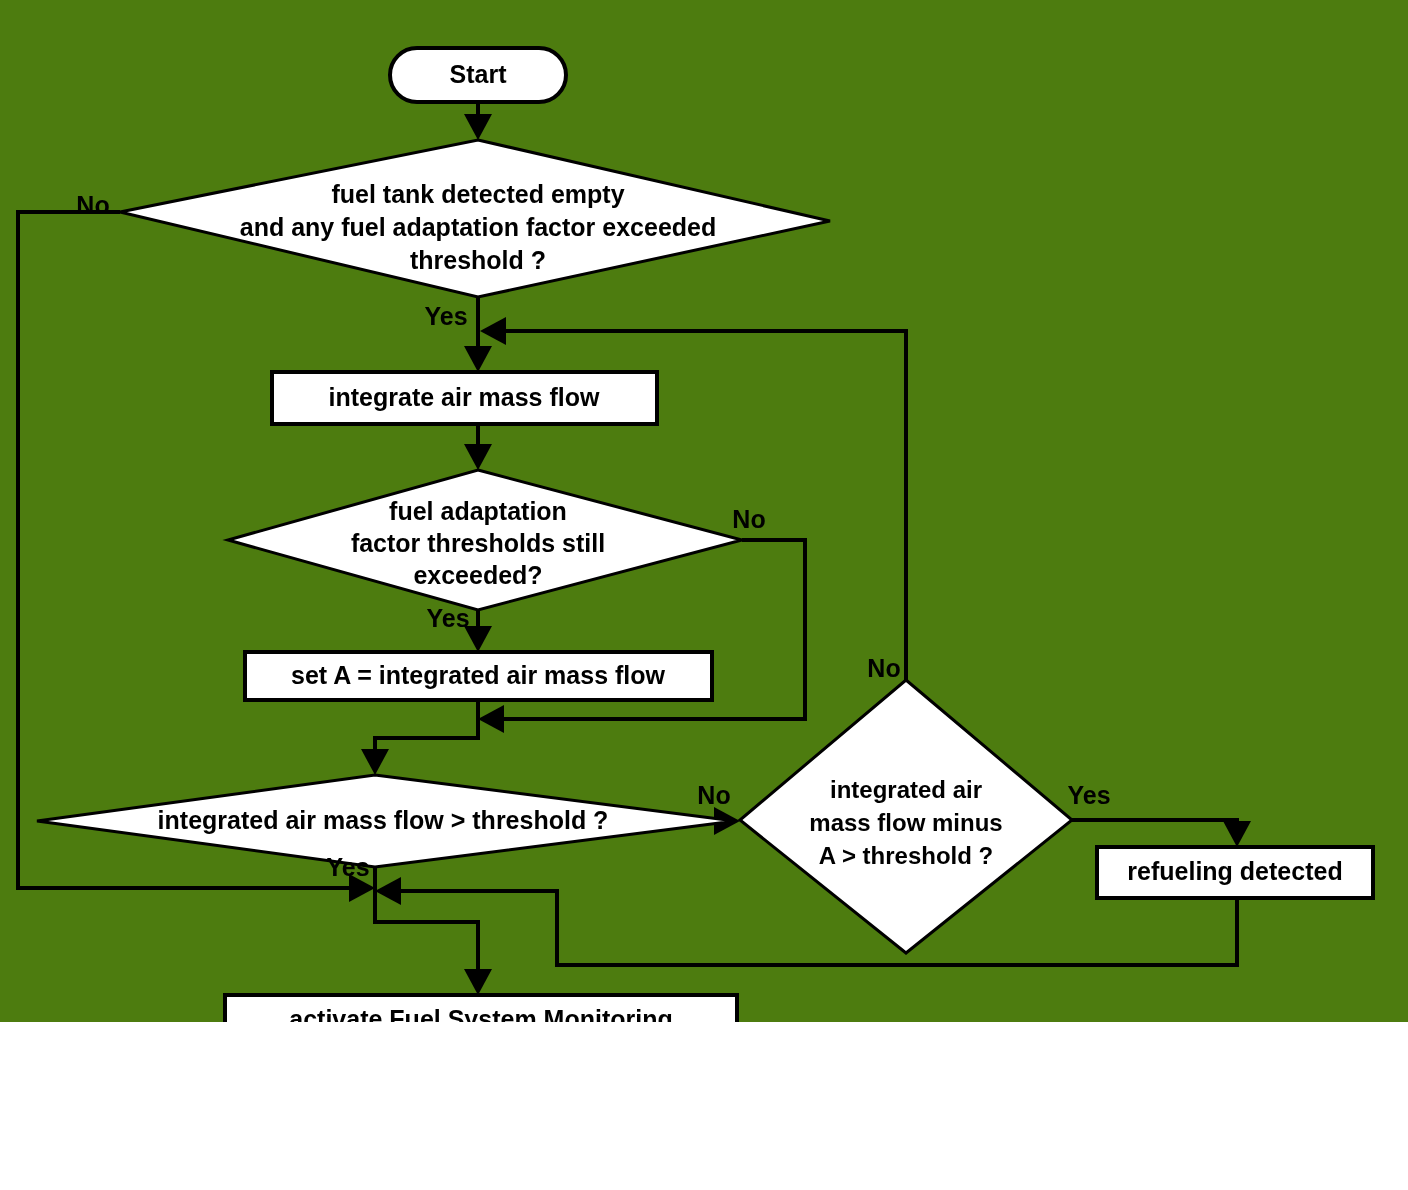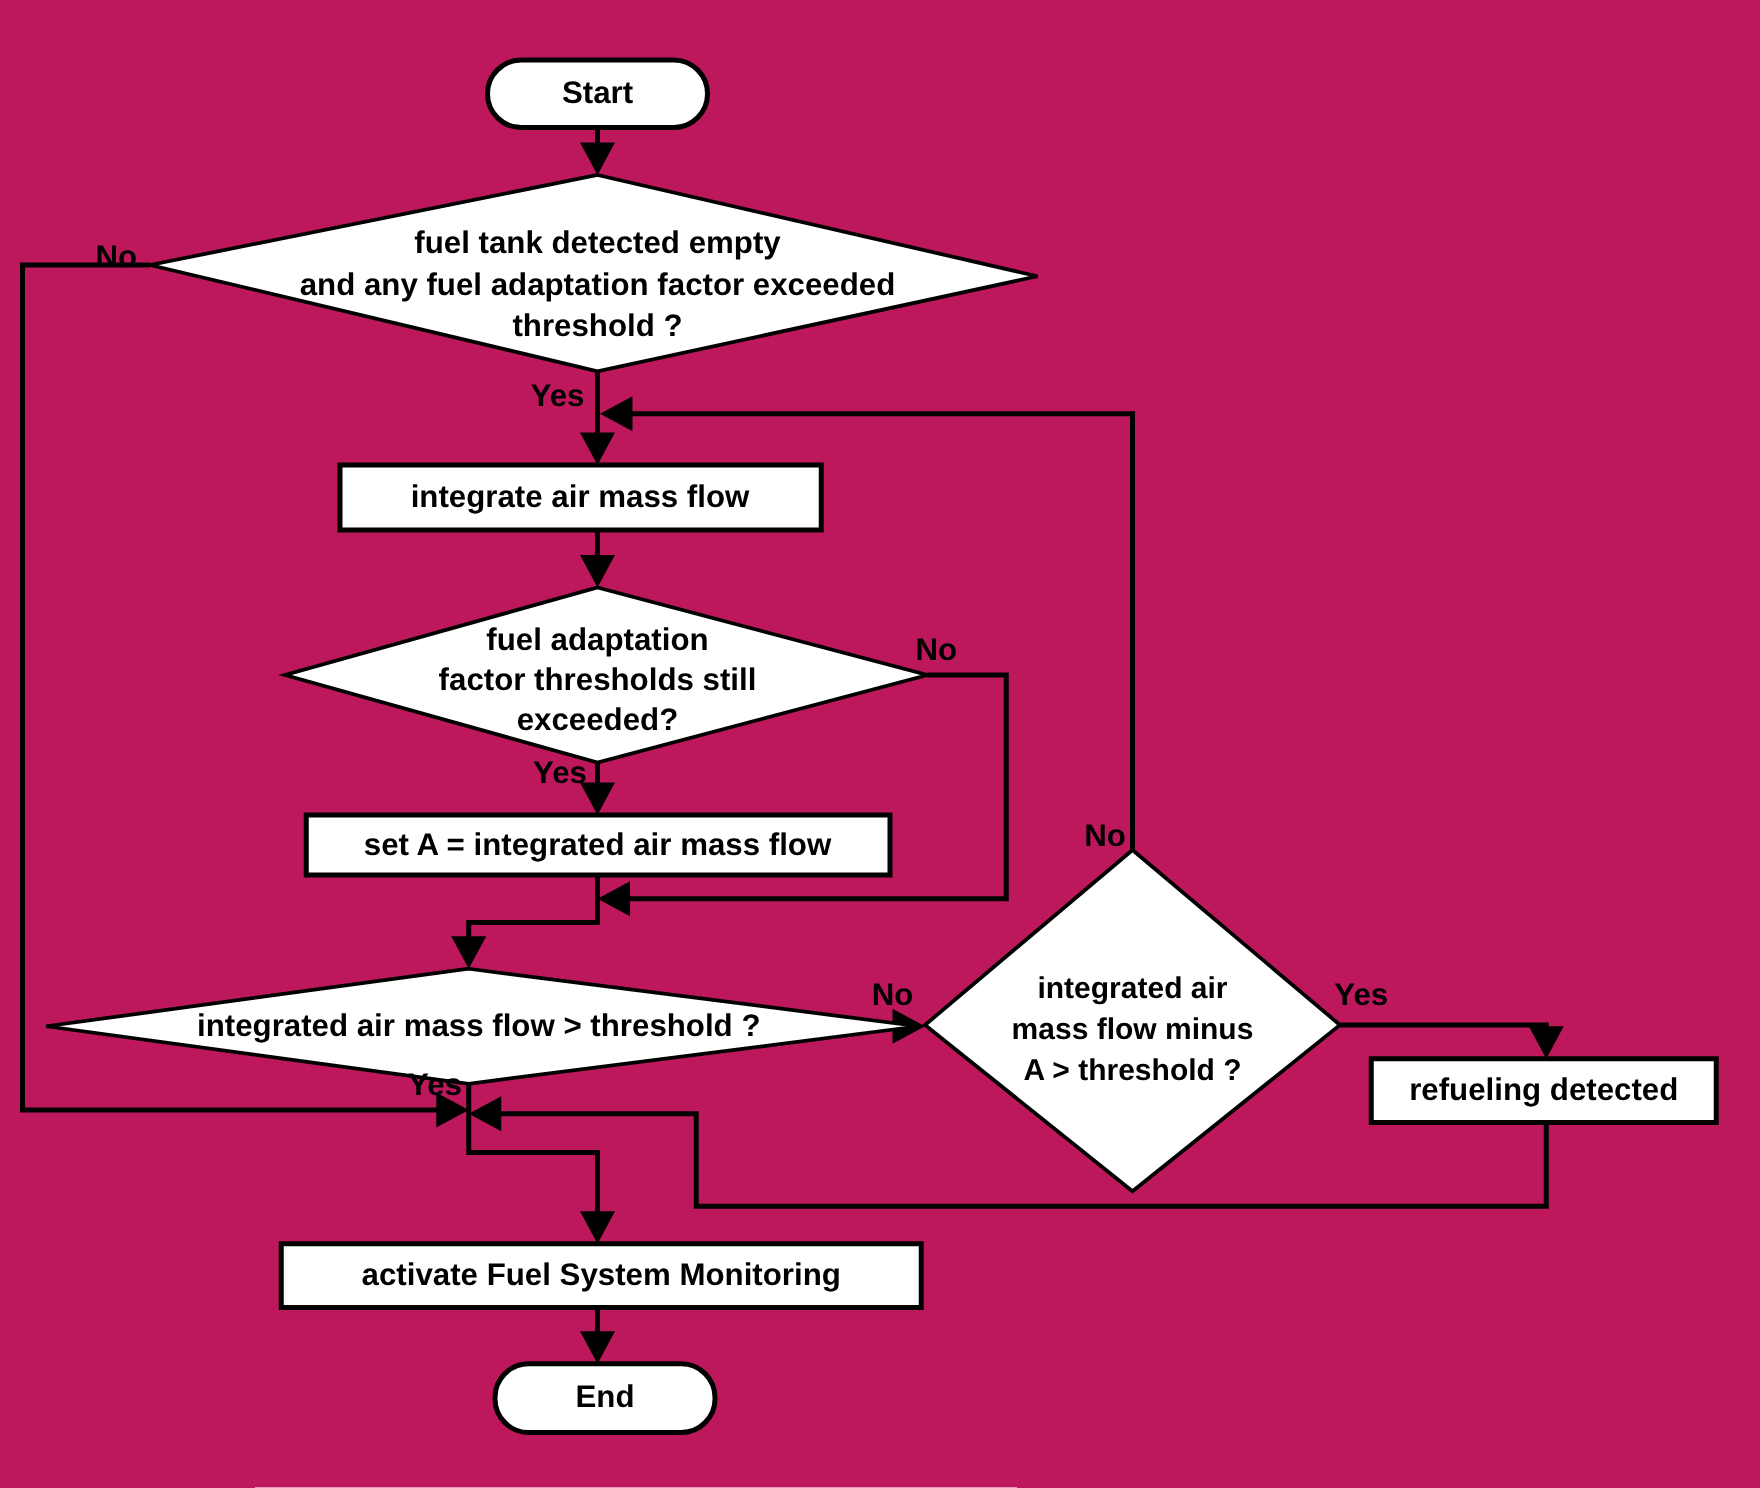--- a/index.html
+++ b/index.html
@@ -3,22 +3,22 @@
 <meta charset="utf-8">
 <style>
   html, body {
     margin: 0;
     padding: 0;
     background: #ffffff;
   }
   #flowchart-page {
     position: relative;
     width: 1408px;
-    height: 1190px;
-    background: #be185d;
+    height: 1022px;
+    background: #4d7c0f;
     font-family: "Liberation Sans", sans-serif;
   }
   svg#flow-svg {
     display: block;
     width: 1408px;
     height: 1190px;
   }
   .shape-stroke {
     fill: #ffffff;
     stroke: #000000;

